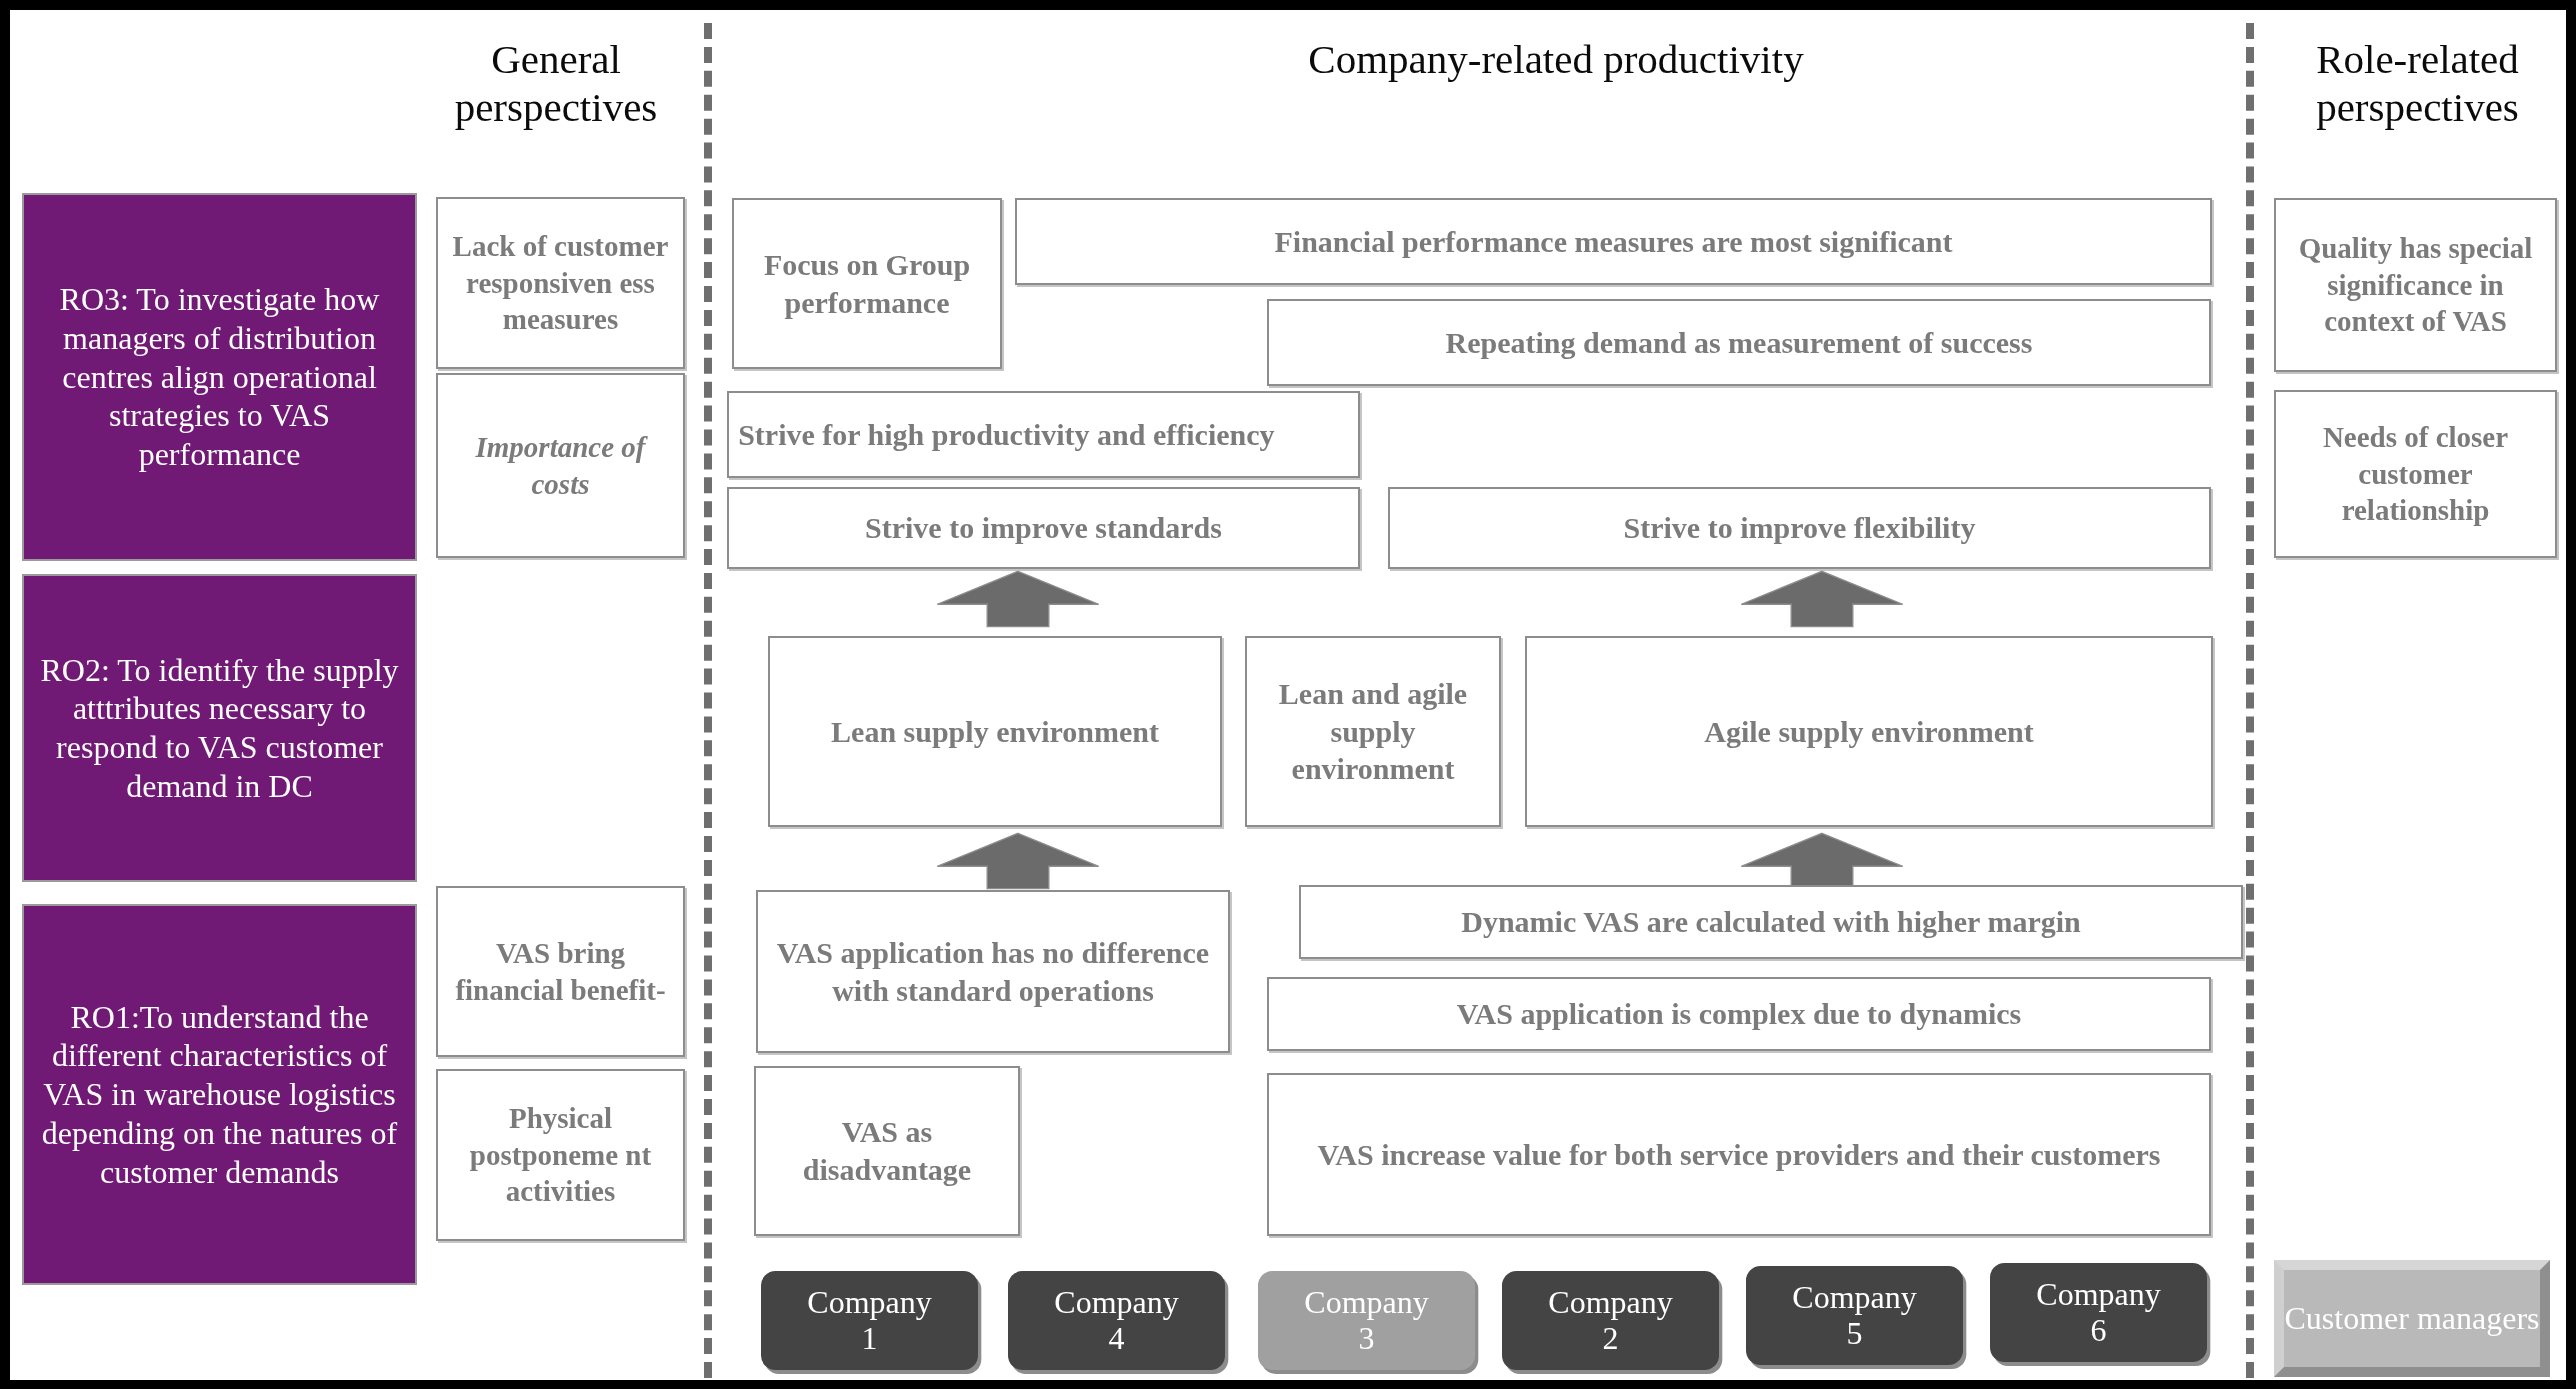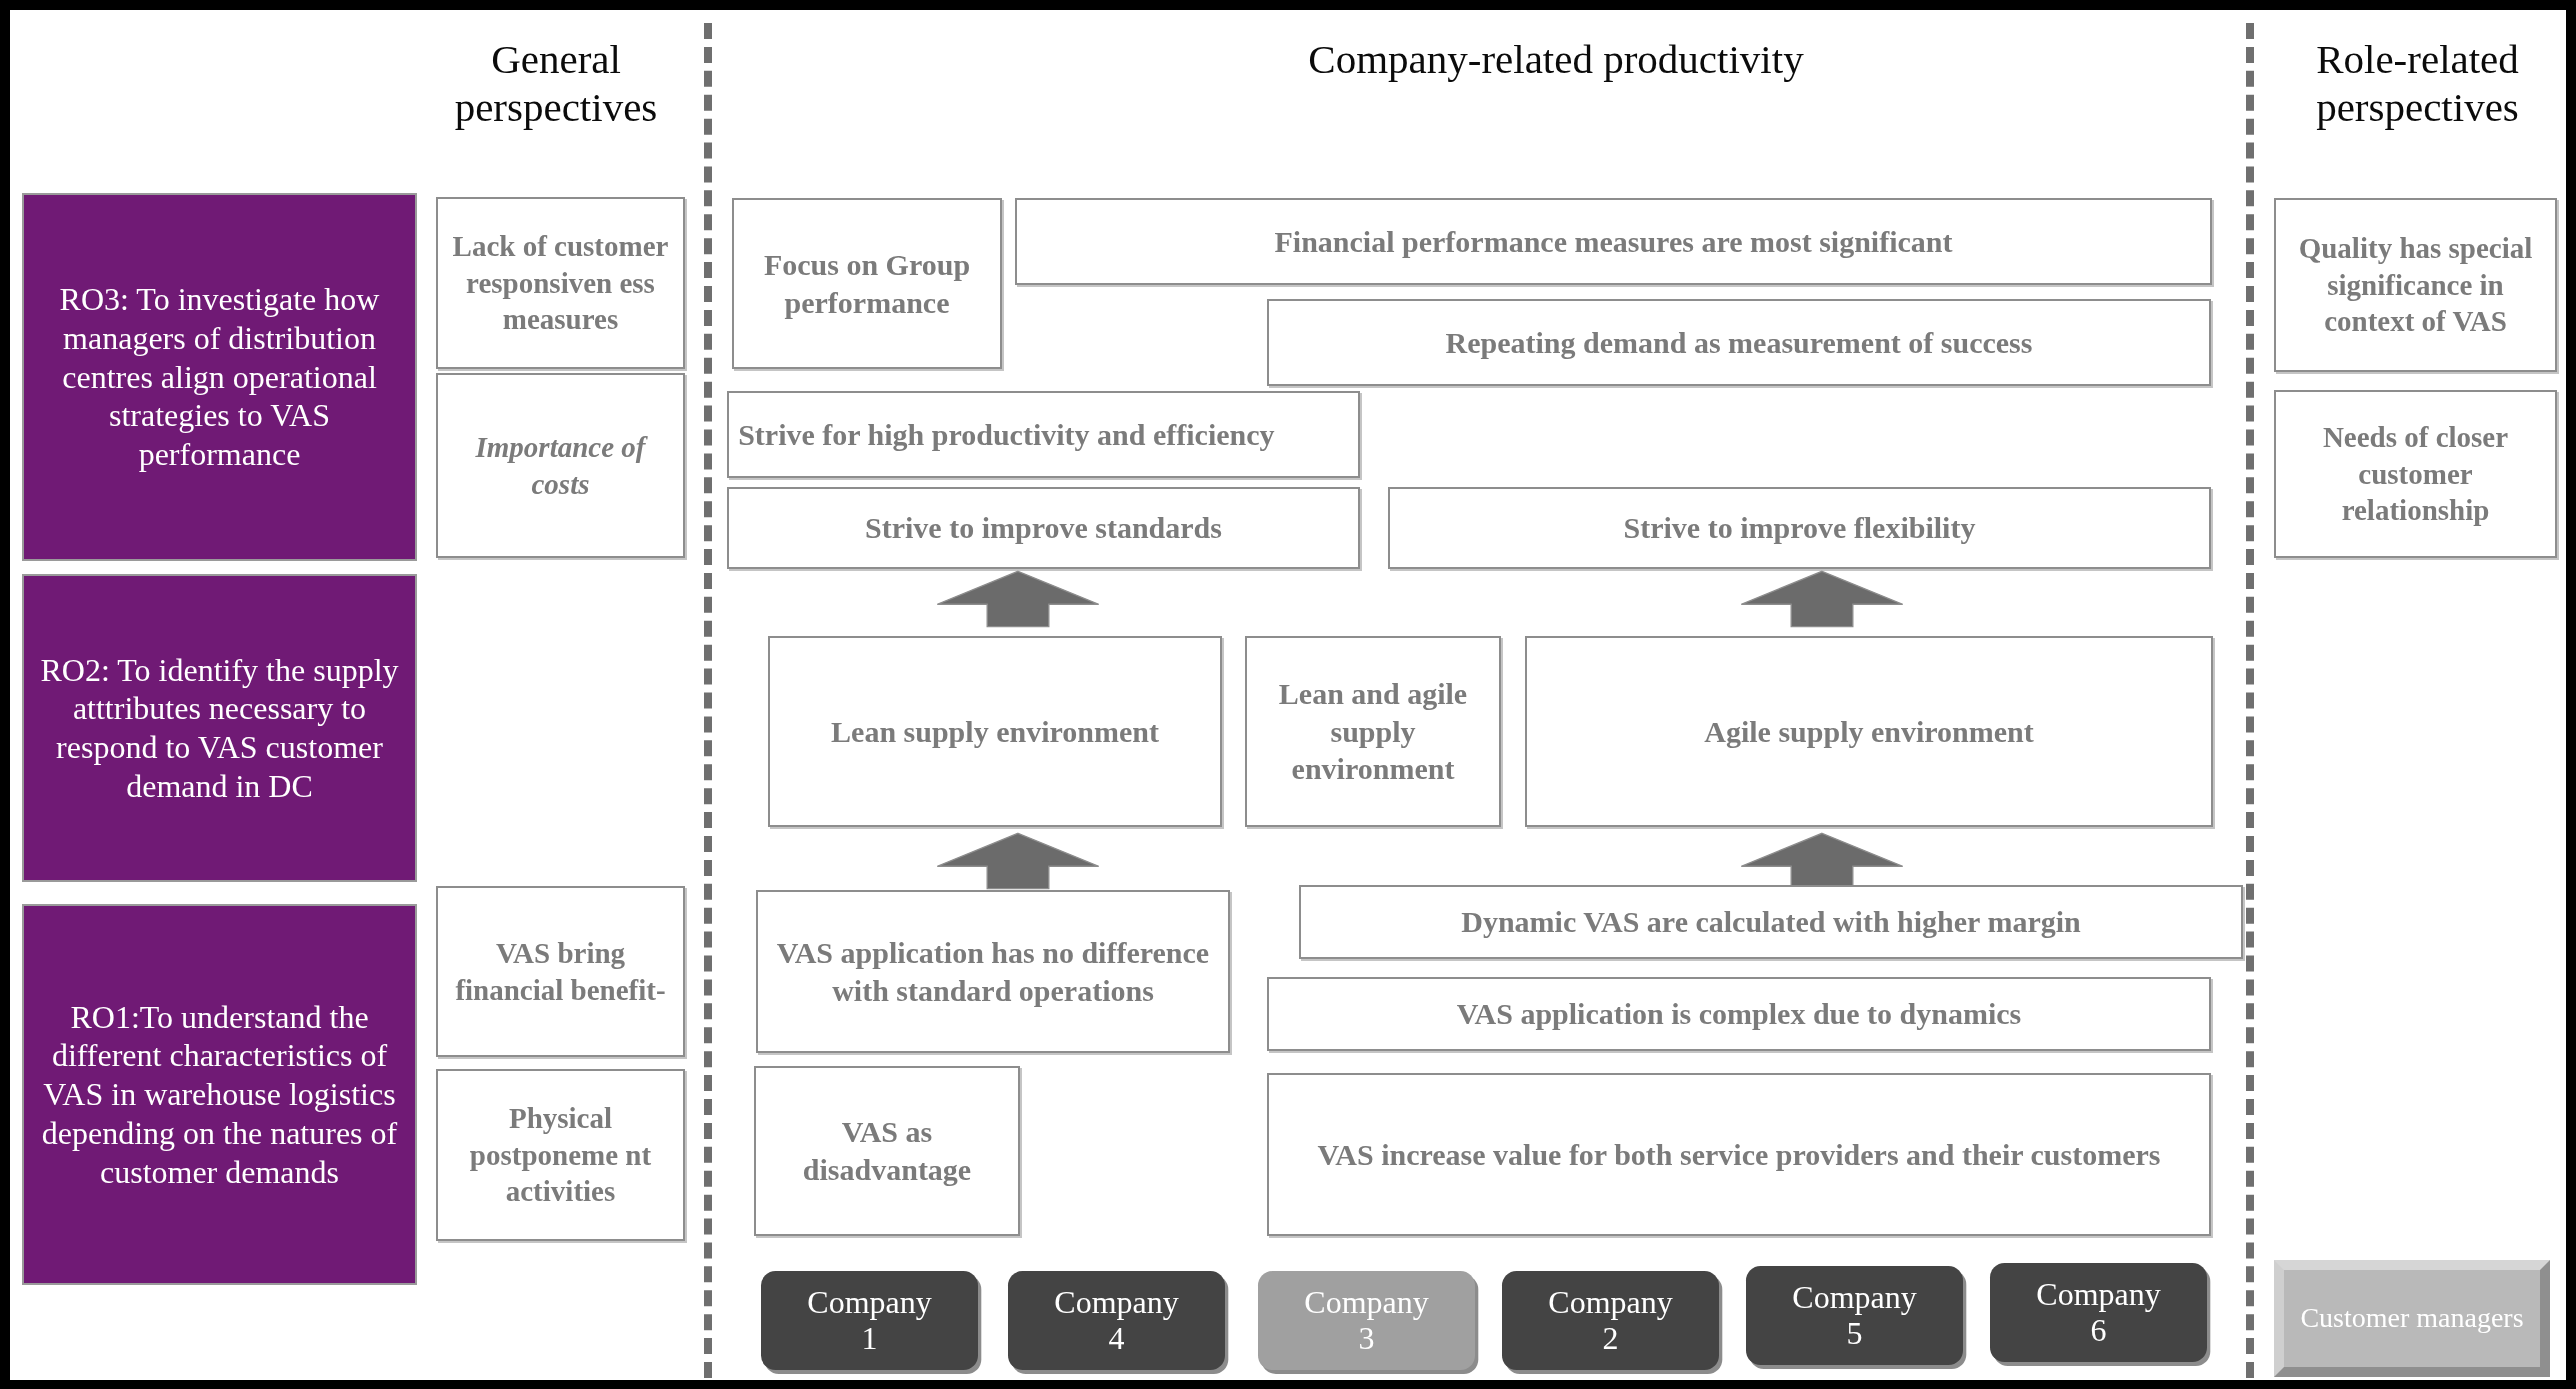--- a/index.html
+++ b/index.html
@@ -89,21 +89,21 @@
   .plate{
     position:absolute;
     background:#b9b9b9;
     border-top:10.5px solid #d6d6d6;
     border-left:10.5px solid #cfcfcf;
     border-right:10.5px solid #8f8f8f;
     border-bottom:10.5px solid #8f8f8f;
     box-sizing:border-box;
     color:#ffffff;
     font-family:"Liberation Serif", serif;
-    font-size:28px;
+    font-size:32px;
     line-height:1.45;
     text-align:center;
     display:flex;
     align-items:center;
     justify-content:center;
   }
 </style>
 </head>
 <body>
 

